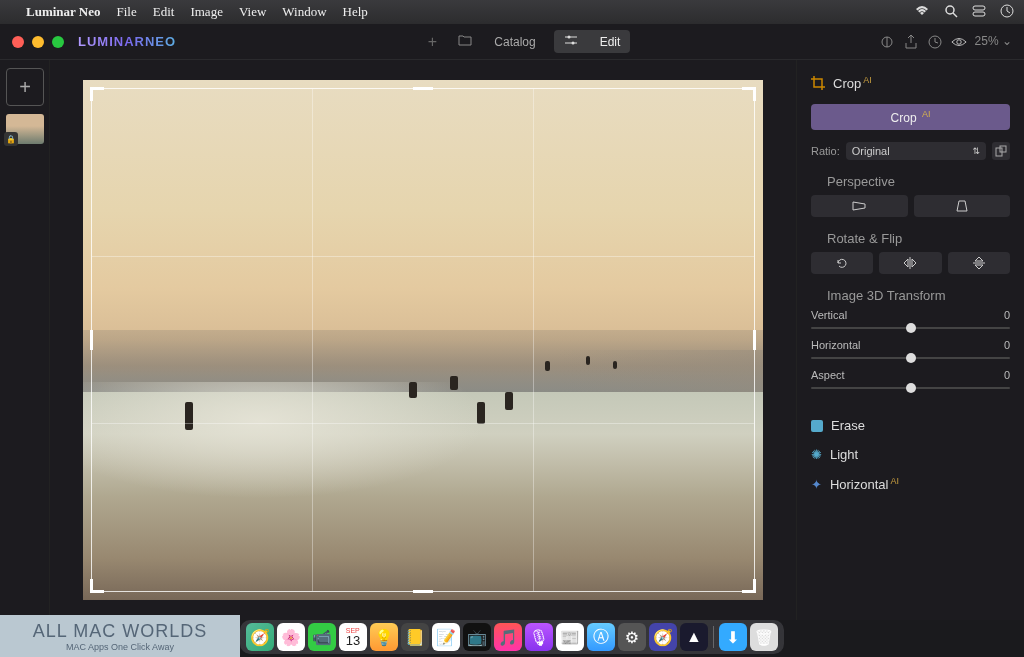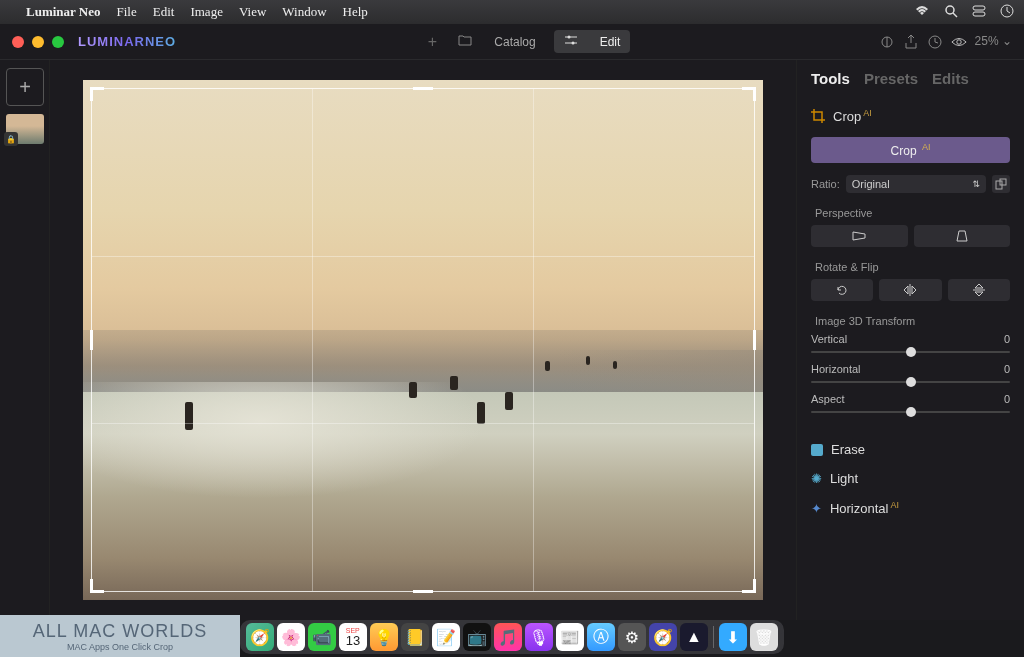--- a/index.html
+++ b/index.html
@@ -67,21 +67,21 @@
 .panel-tab { color: #666; }
 .panel-tab.active { color: #eee; }
 .section-title { color: #888; font-weight: 600; margin: 6px 0 14px; font-size: 12px; }
 .tool-item { display: flex; align-items: center; gap: 8px; padding: 5px 0; font-size: 13px; color: #ddd; }
 .tool-icon { width: 14px; height: 14px; display: inline-flex; align-items: center; justify-content: center; }
 .ai-badge { color: #c49b3f; font-size: 9px; vertical-align: super; margin-left: 2px; }
 .crop-btn { background: #6b5a8c; color: #eee; padding: 5px; border-radius: 4px; text-align: center; margin: 8px 0 12px; font-size: 12px; }
 .ratio-row { display: flex; align-items: center; gap: 6px; margin-bottom: 14px; font-size: 11px; color: #999; }
 .ratio-select { flex: 1; background: #2e2d32; border-radius: 4px; padding: 3px 6px; color: #ccc; display: flex; justify-content: space-between; align-items: center; font-size: 11px; }
 .rotate-btn { width: 18px; height: 18px; background: #2e2d32; border-radius: 3px; display:flex; align-items:center; justify-content:center; }
-.sub-label { color: #999; font-size: 11px; margin: 4px 4px 6px; }
+.sub-label { color: #999; font-size: 13px; margin: 4px 16px 6px; }
 .btn-row { display: flex; gap: 6px; margin-bottom: 14px; }
 .icon-btn { flex: 1; background: #2e2d32; border-radius: 4px; height: 22px; display: flex; align-items: center; justify-content: center; color: #ccc; }
 .btn-row.three .icon-btn { flex: 1; }
 .slider-row { display: flex; align-items: center; justify-content: space-between; margin: 6px 0; font-size: 11px; color: #bbb; }
 .slider-track { position: relative; height: 2px; background: #444; border-radius: 1px; margin: 2px 0 10px; }
 .slider-thumb { position: absolute; top: 50%; left: 50%; transform: translate(-50%,-50%); width: 10px; height: 10px; background: #ddd; border-radius: 50%; }
 .tool-group-item { display: flex; align-items: center; gap: 8px; padding: 7px 0; font-size: 13px; color: #ddd; }
 .dot-icon { width: 12px; height: 12px; border-radius: 2px; display: inline-block; }
 
 
@@ -216,25 +216,20 @@
           <div class="crop-corner cc-br"></div>
           <div class="crop-edge ce-top"></div>
           <div class="crop-edge ce-bot"></div>
           <div class="crop-edge ce-left"></div>
           <div class="crop-edge ce-right"></div>
         </div>
       </div>
     </div>
 
     <div class="right-panel">
-      <div class="panel-tabs">
-        <span class="panel-tab active">Tools</span>
-        <span class="panel-tab">Presets</span>
-        <span class="panel-tab">Edits</span>
-      </div>
 
 
 
       <div class="tool-item">
         <span class="tool-icon" style="color:#c80">
             <svg width="14" height="14" viewBox="0 0 14 14">
               <path d="M3 0 v11 h11 M0 3 h11 v11" stroke="#c80" fill="none" stroke-width="1.5"></path>
             </svg>
           </span>
         <span><span>Crop</span><span class="ai-badge">AI</span></span>
@@ -350,14 +345,14 @@
   <div class="dock-item" style="background:#555">⚙</div>
   <div class="dock-item" style="background:#44a">🧭</div>
   <div class="dock-item" style="background:#1a1a2e">▲</div>
   <div class="dock-sep"></div>
   <div class="dock-item" style="background:#3af">⬇</div>
   <div class="dock-item" style="background:#ddd">🗑</div>
 </div>
 
 <div class="watermark">
   <div>ALL MAC WORLDS</div>
-  <div class="watermark-sub">MAC Apps One Click Crop</div>
+  <div class="watermark-sub">MAC Apps One Click Away</div>
 </div>
 
 </body></html>

